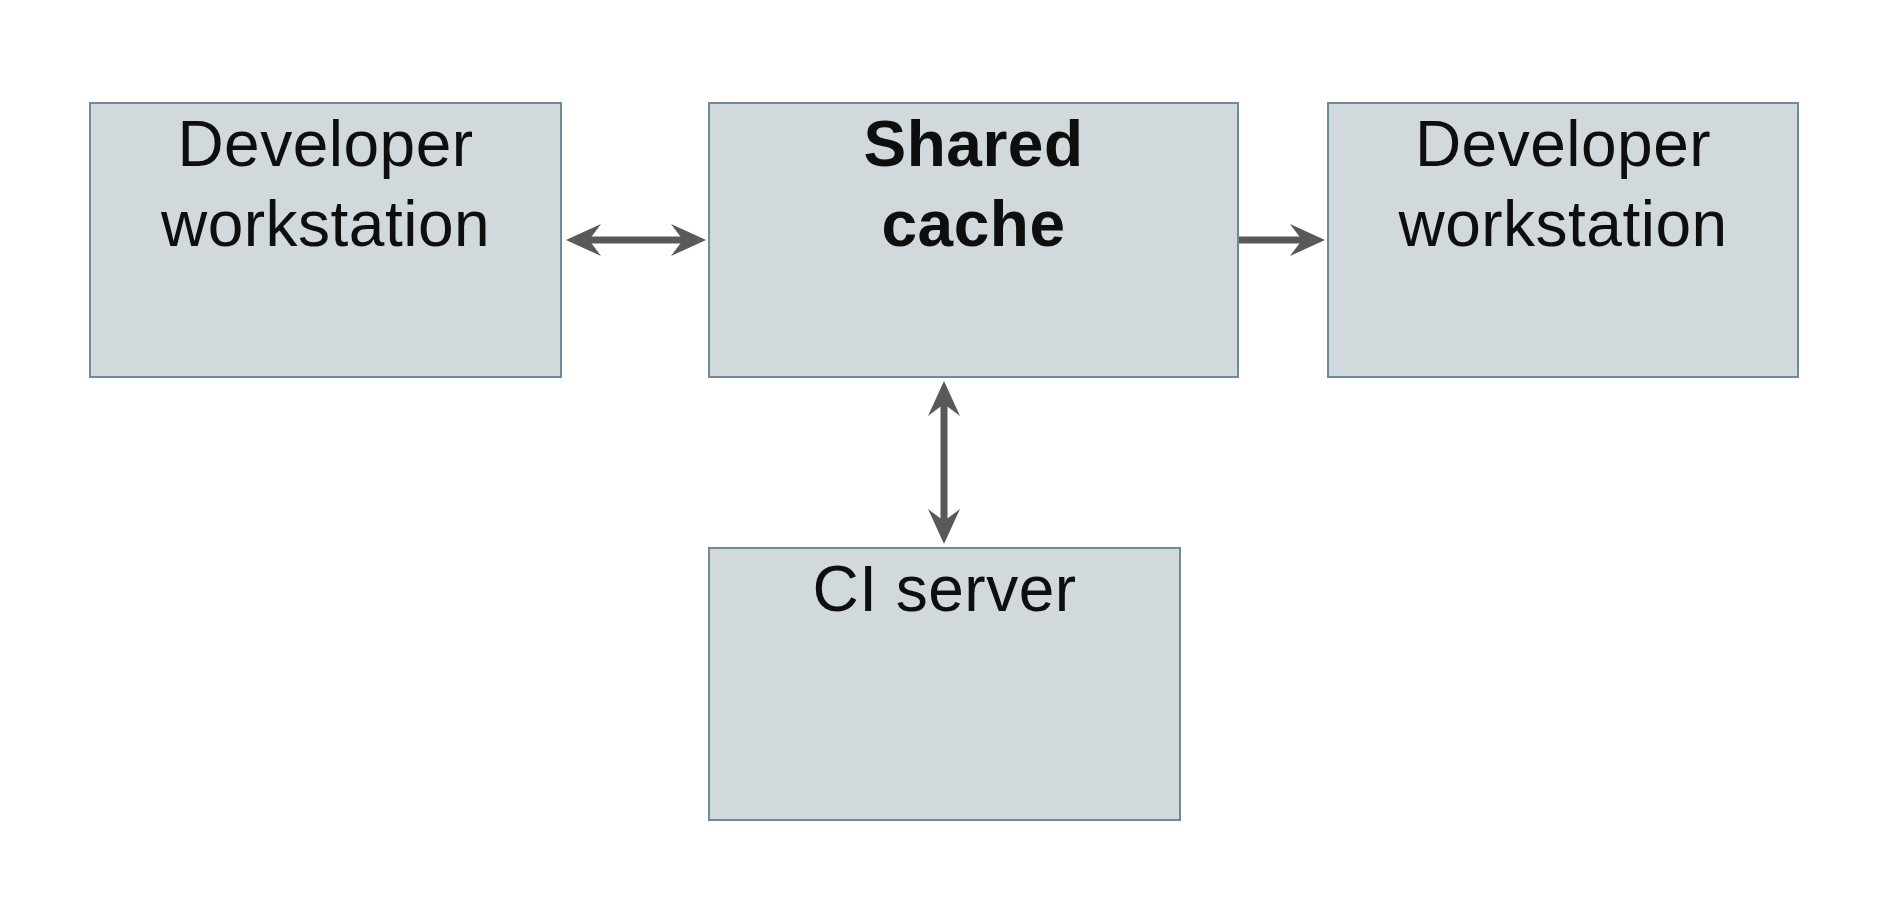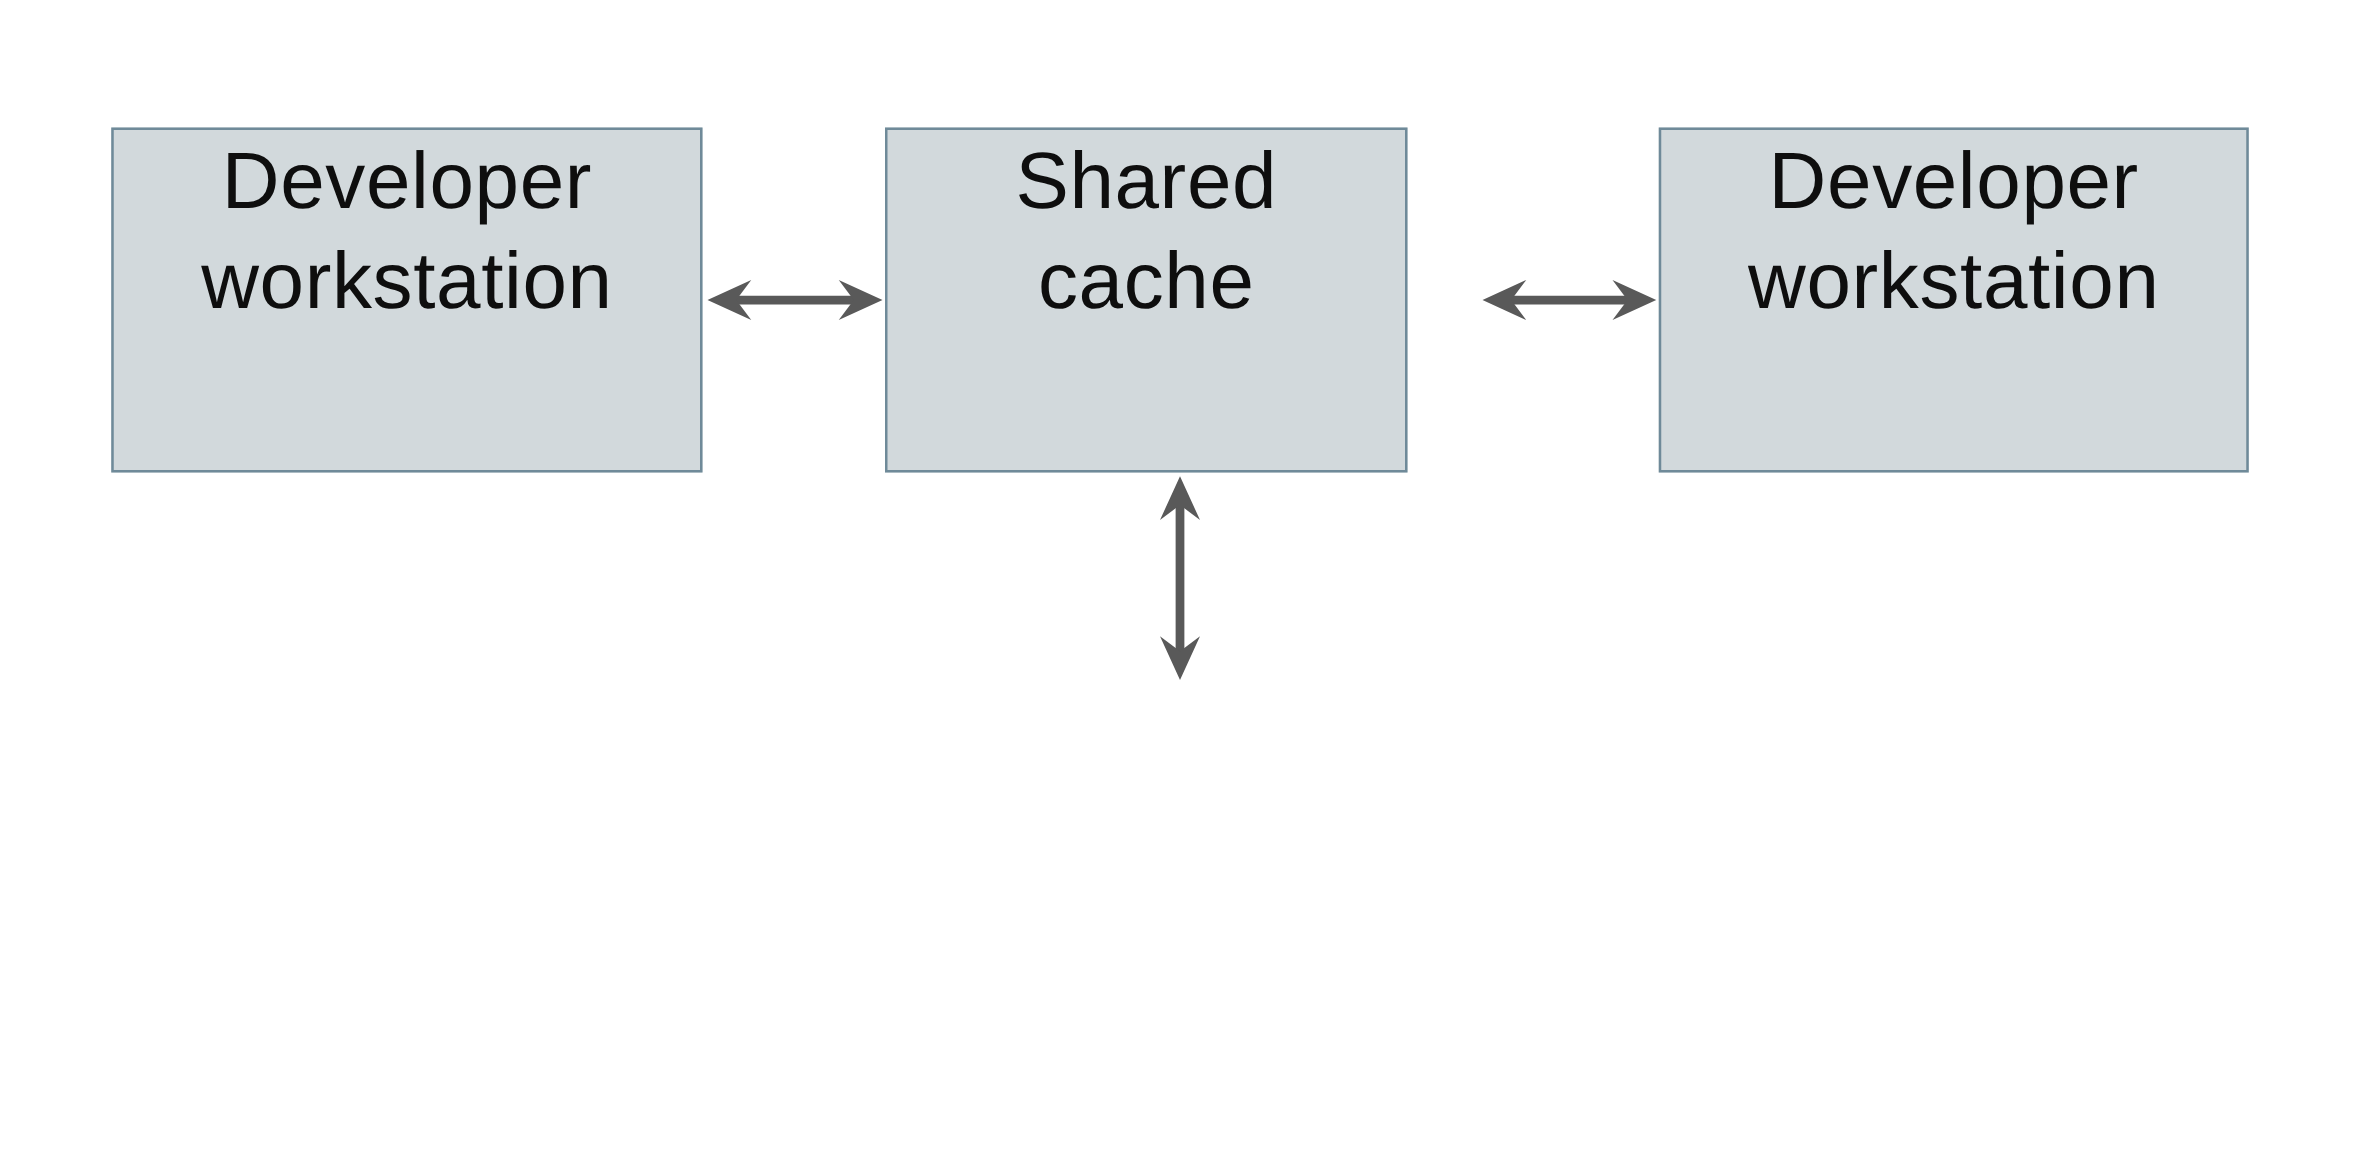--- a/index.html
+++ b/index.html
@@ -44,21 +44,21 @@
     text-align: center;
   }
   .node-label {
     color: var(--text);
     font-size: 64px;
     line-height: 1.25;
     white-space: pre-line;
     letter-spacing: 0.5px;
   }
   .node-workstation-left  { left: 89px;   top: 102px; width: 473px; height: 276px; }
-  .node-shared-cache      { left: 708px;  top: 102px; width: 418px; height: 276px; }
+  .node-shared-cache      { left: 708px;  top: 102px; width: 531px; height: 276px; font-weight: bold; }
   .node-workstation-right { left: 1327px; top: 102px; width: 472px; height: 276px; }
   .node-ci-server         { left: 708px;  top: 547px; width: 473px; height: 274px; }
 </style>
 </head>
 <body>
 
 <div class="canvas">
 
   <svg class="edges" viewBox="0 0 1900 922" aria-hidden="true">
 
@@ -89,14 +89,17 @@
   <div class="node node-shared-cache">
     <span class="node-label">Shared
 cache</span>
   </div>
 
   <div class="node node-workstation-right">
     <span class="node-label">Developer
 workstation</span>
   </div>
 
+  <div class="node node-ci-server">
+    <span class="node-label">CI server</span>
+  </div>
 
 </div>
 
 </body></html>

